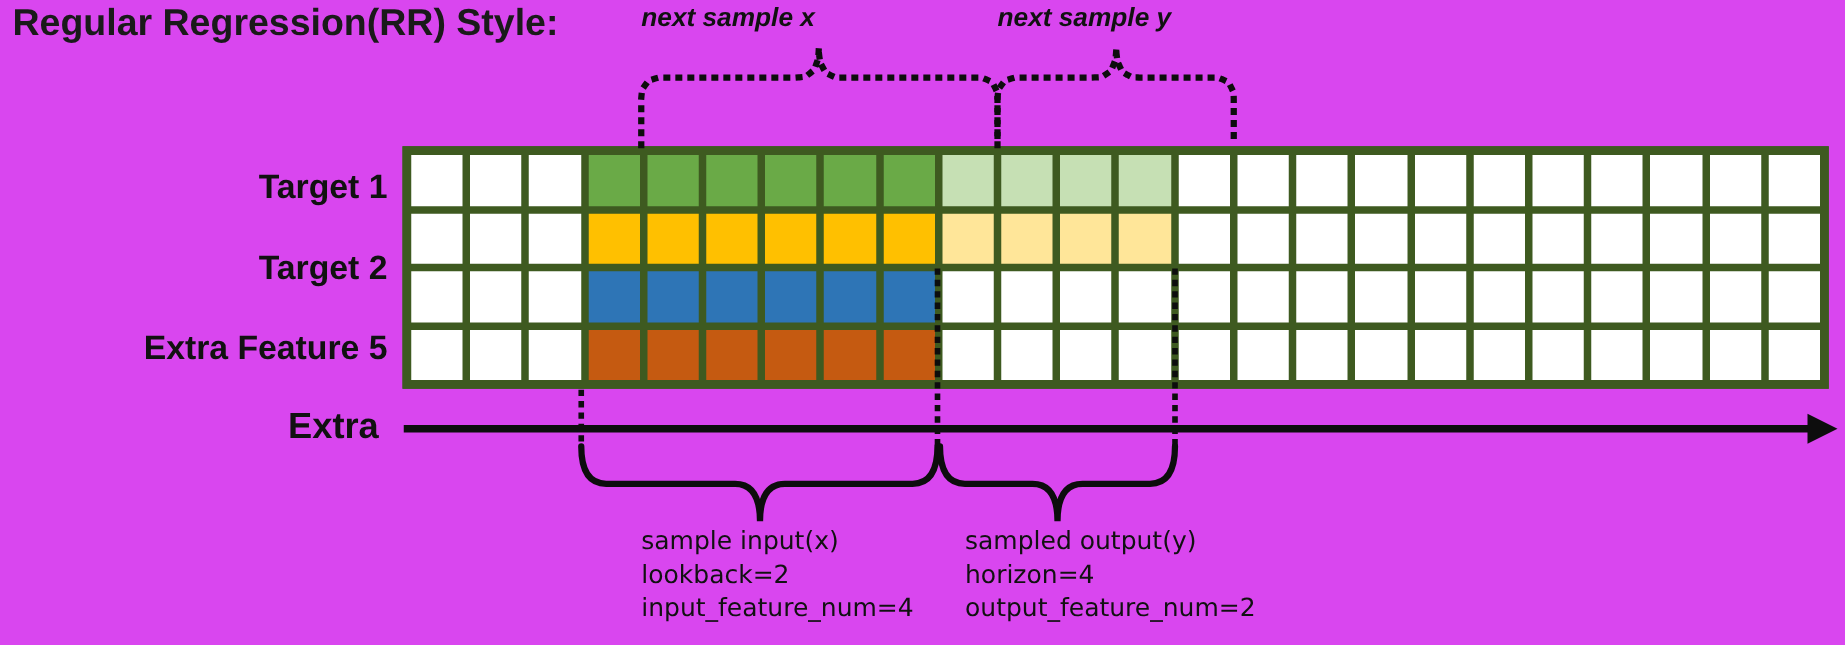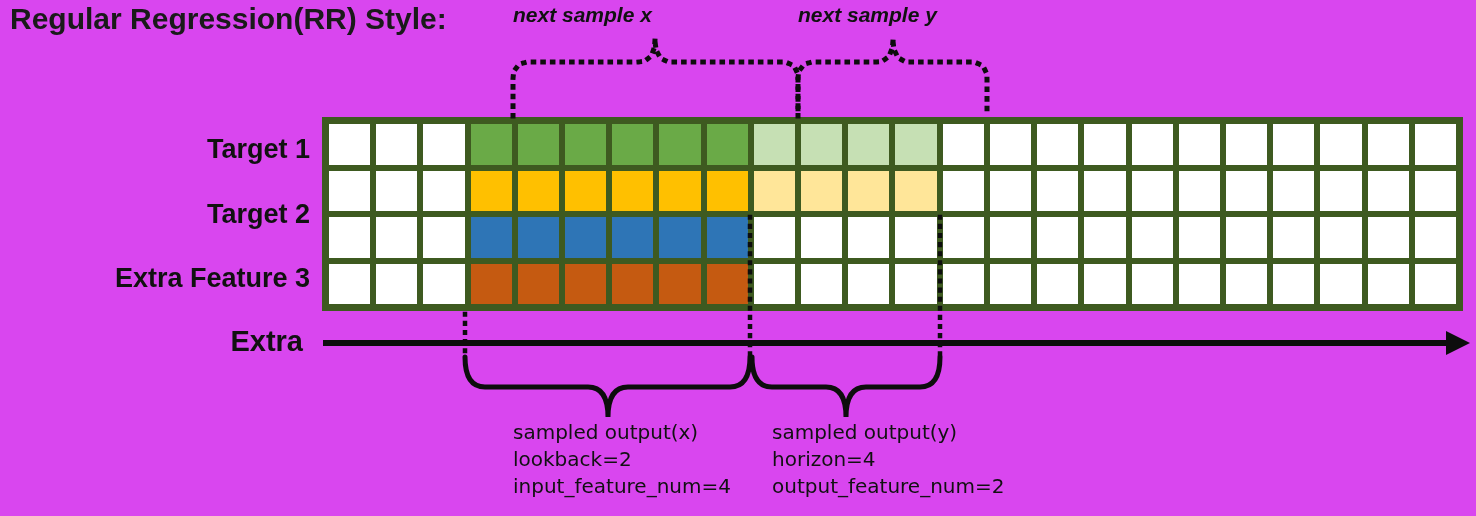--- a/index.html
+++ b/index.html
@@ -53,21 +53,21 @@
 <div class="canvas">
 
   <div class="title">Regular Regression(RR) Style:</div>
 
   <div class="top-label x">next sample x</div>
   <div class="top-label y">next sample y</div>
 
   <div class="row-labels" id="row-labels">
       <div class="row-label">Target 1</div>
       <div class="row-label">Target 2</div>
-      <div class="row-label">Extra Feature 3</div>
+      <div class="row-label">Extra Feature 5</div>
     </div>
 
   <div class="grid" id="grid" style="background: rgb(62, 90, 32); border-color: rgb(62, 90, 32);">
       <div class="cell" style="background: rgb(255, 255, 255);"></div>
       <div class="cell" style="background: rgb(255, 255, 255);"></div>
       <div class="cell" style="background: rgb(255, 255, 255);"></div>
       <div class="cell" style="background: rgb(106, 170, 71);"></div>
       <div class="cell" style="background: rgb(106, 170, 71);"></div>
       <div class="cell" style="background: rgb(106, 170, 71);"></div>
       <div class="cell" style="background: rgb(106, 170, 71);"></div>
@@ -176,21 +176,21 @@
 
     <line x1="323" y1="343" x2="1447" y2="343" stroke="#0d0d0d" stroke-width="6"></line>
     <polygon points="1446,331 1446,355 1470,343" fill="#0d0d0d"></polygon>
 
     <path d="M 465 357 Q 465 387 485 387 L 588 387 Q 608 387 608 417 Q 608 387 628 387 L 730 387 Q 750 387 750 357" fill="none" stroke="#0d0d0d" stroke-width="5" stroke-linecap="round"></path>
 
     <path d="M 752 357 Q 752 387 772 387 L 826 387 Q 846 387 846 417 Q 846 387 866 387 L 920 387 Q 940 387 940 357" fill="none" stroke="#0d0d0d" stroke-width="5" stroke-linecap="round"></path>
   </svg>
 
   <div class="note input">
-    <div>sampled output(x)</div>
+    <div>sample input(x)</div>
     <div>lookback=2</div>
     <div>input_feature_num=4</div>
   </div>
   <div class="note output">
     <div>sampled output(y)</div>
     <div>horizon=4</div>
     <div>output_feature_num=2</div>
   </div>
 
 </div>

